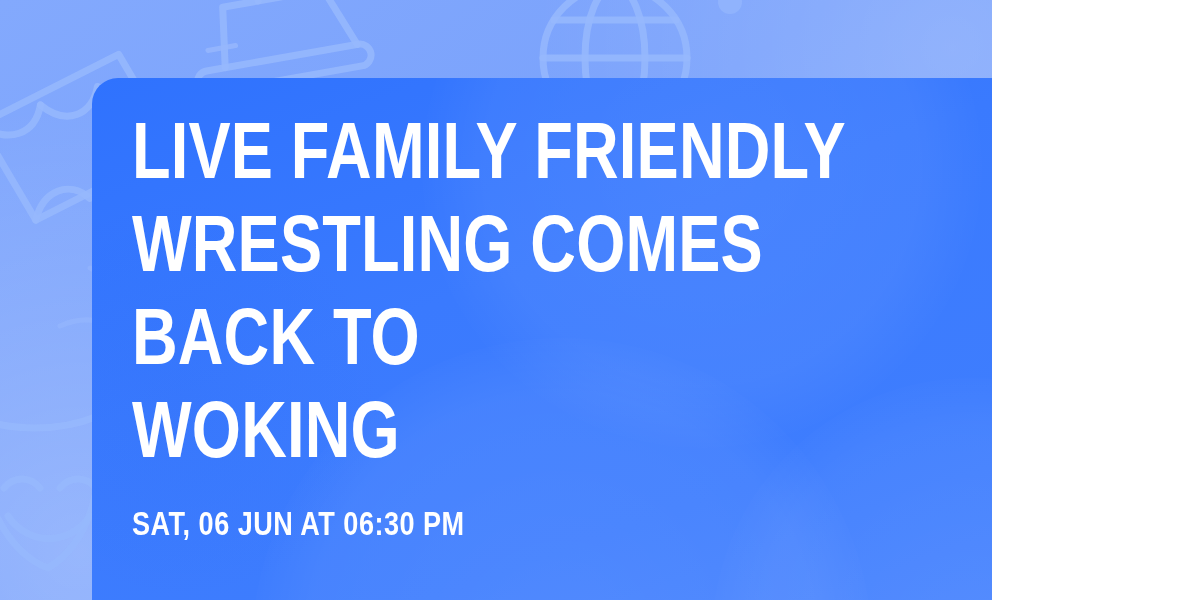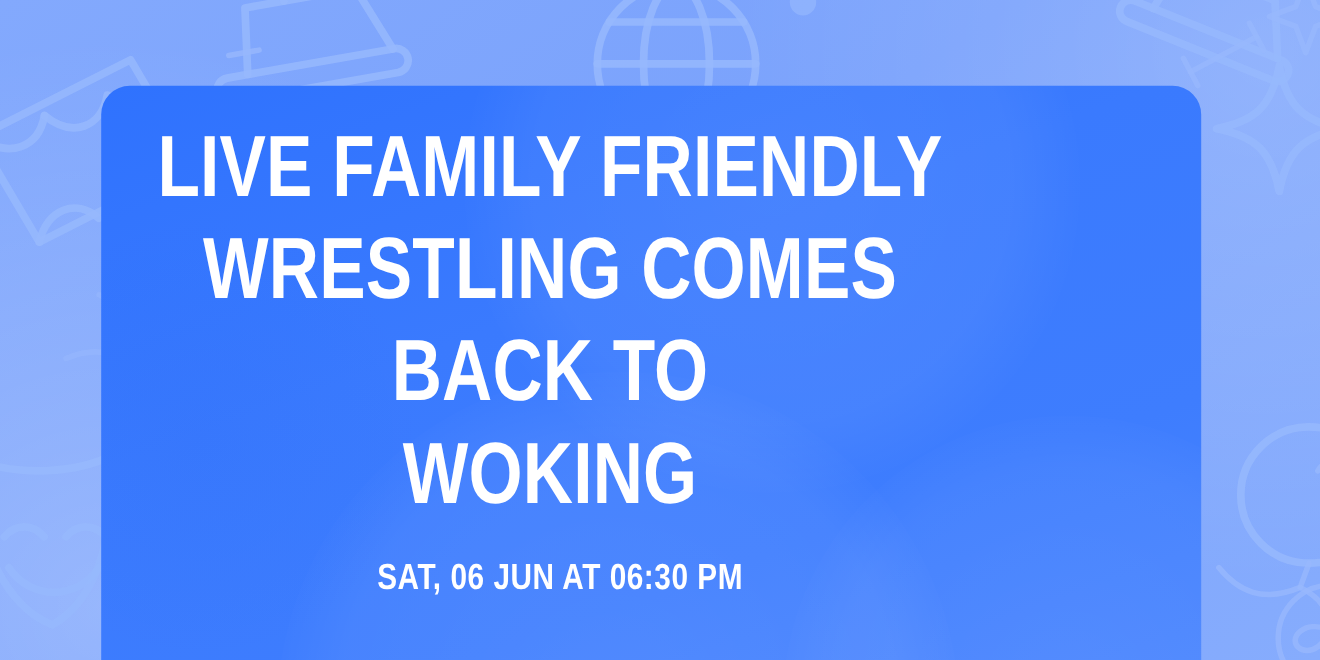--- a/index.html
+++ b/index.html
@@ -3,25 +3,24 @@
 <meta charset="utf-8">
 <title>Event Banner</title>
 <style>
   html, body {
     margin: 0;
     padding: 0;
     background: #ffffff;
   }
   #stage {
     position: relative;
-    width: 1200px;
+    width: 992px;
     height: 600px;
     overflow: hidden;
     font-family: "Liberation Sans", "DejaVu Sans", sans-serif;
-    text-align: center;
   }
 
   
   .bg-field {
     position: absolute;
     inset: 0;
     background:
       radial-gradient(circle at 8% 92%, rgba(255,255,255,0.22) 0%, rgba(255,255,255,0) 42%),
       radial-gradient(circle at 96% 8%,  rgba(255,255,255,0.16) 0%, rgba(255,255,255,0) 38%),
       linear-gradient(145deg, #83A9FD 0%, #7AA2FC 45%, #86ACFD 100%);

